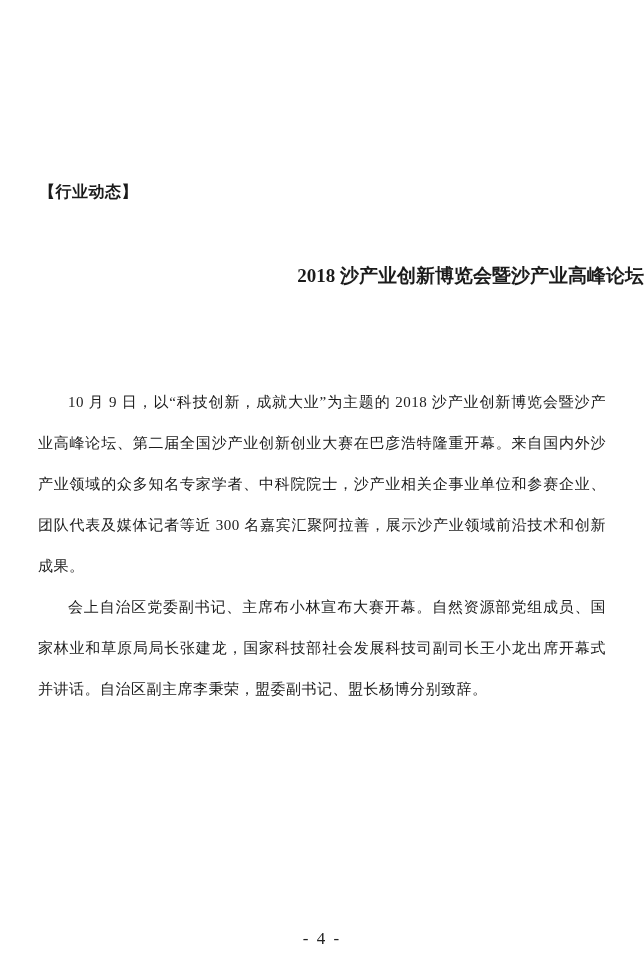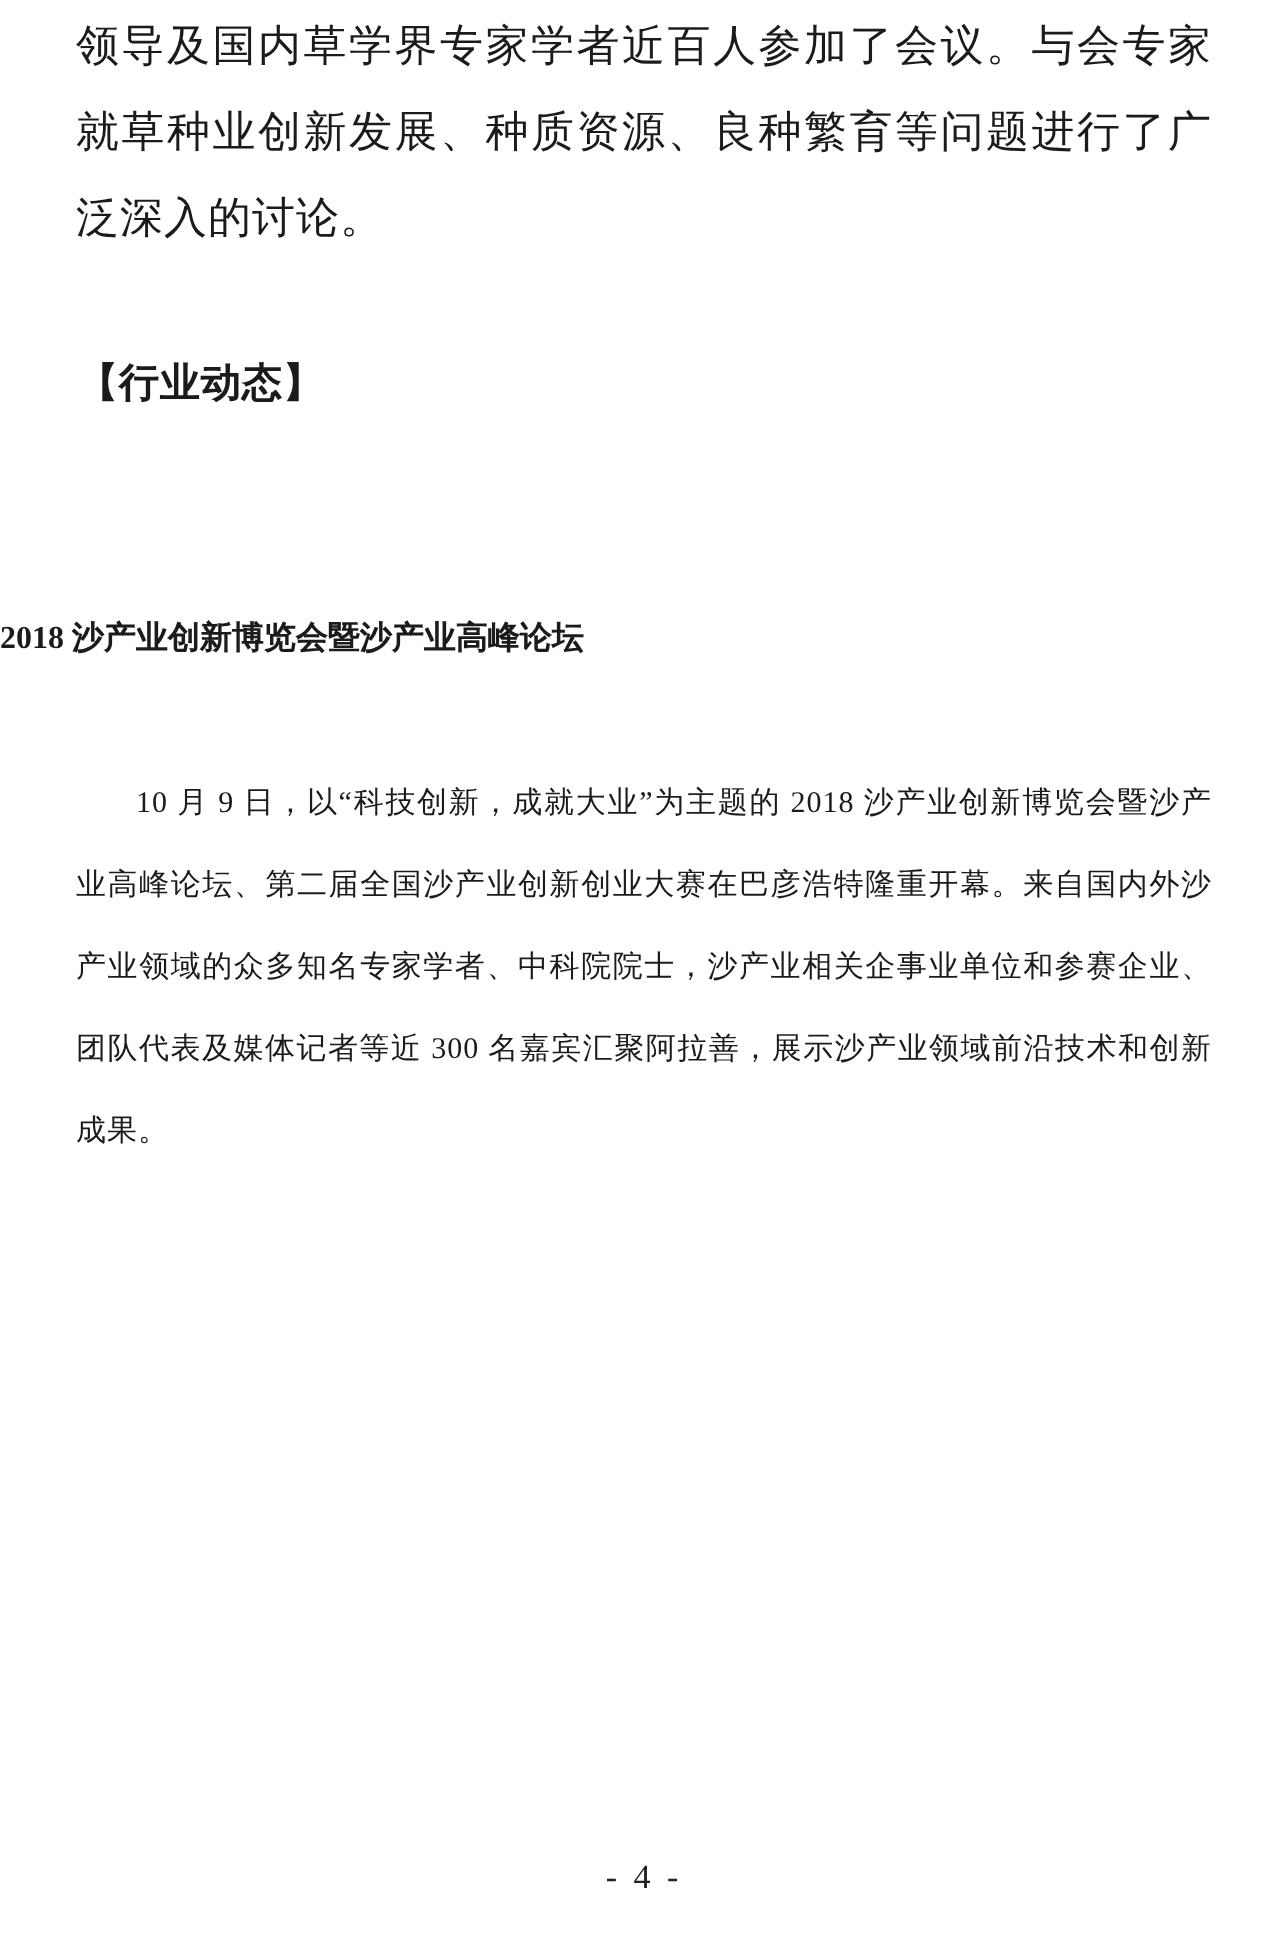--- a/index.html
+++ b/index.html
@@ -26,34 +26,33 @@
     text-align: justify;
     text-justify: inter-character;
     letter-spacing: 0.5px;
   }
   .section-header {
     position: absolute;
     left: 39px;
     top: 179px;
     font-family: "Liberation Sans", "DejaVu Sans", sans-serif;
     font-weight: bold;
-    font-size: 20px;
+    font-size: 16px;
     line-height: 26px;
     letter-spacing: 0.5px;
   }
   .article-title {
     position: absolute;
     left: 0;
     right: 0;
     top: 257px;
-    text-align: left;
+    text-align: right;
     font-weight: bold;
-    font-size: 16px;
+    font-size: 19px;
     line-height: 38px;
-    margin-top: 44px;
   }
   .body-text {
     position: absolute;
     left: 38px;
     width: 568px;
     top: 382px;
     font-size: 15px;
     line-height: 41px;
     text-align: justify;
     text-justify: inter-character;
@@ -73,27 +72,27 @@
     font-size: 17px;
     letter-spacing: 2px;
     color: #222222;
   }
 </style>
 </head>
 <body>
 
 <div class="page">
 
-  <div class="intro-para">领导及国内草学界专家学者近百人参加了会议。与会专家就草种业创新发展、种质资源、良种繁育等问题进行了广泛深入的讨论。</div>
 
   <div class="section-header">【行业动态】</div>
 
   <div class="article-title">
     <div>2018 沙产业创新博览会暨沙产业高峰论坛</div>
   </div>
 
   <div class="body-text">
     <p>10 月 9 日，以“科技创新，成就大业”为主题的 2018 沙产业创新博览会暨沙产业高峰论坛、第二届全国沙产业创新创业大赛在巴彦浩特隆重开幕。来自国内外沙产业领域的众多知名专家学者、中科院院士，沙产业相关企事业单位和参赛企业、团队代表及媒体记者等近 300 名嘉宾汇聚阿拉善，展示沙产业领域前沿技术和创新成果。</p>
+    <p>会上自治区党委副书记、主席布小林宣布大赛开幕。自然资源部党组成员、国家林业和草原局局长张建龙，国家科技部社会发展科技司副司长王小龙出席开幕式并讲话。自治区副主席李秉荣，盟委副书记、盟长杨博分别致辞。</p>
   </div>
 
   <div class="page-number">- 4 -</div>
 
 </div>
 
 </body></html>

